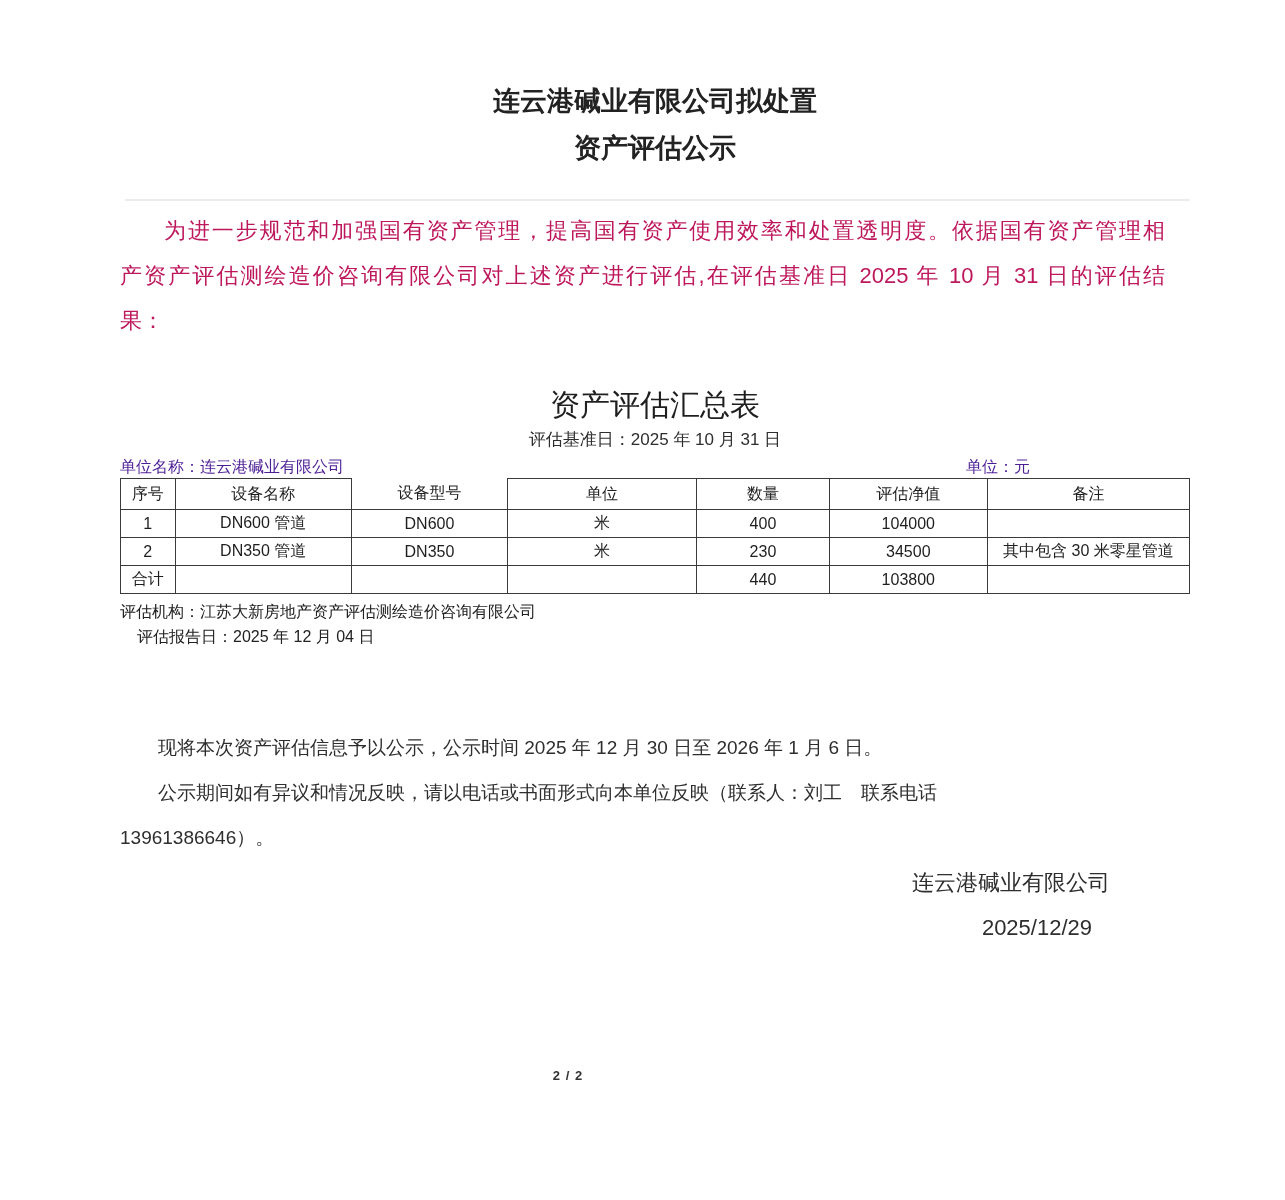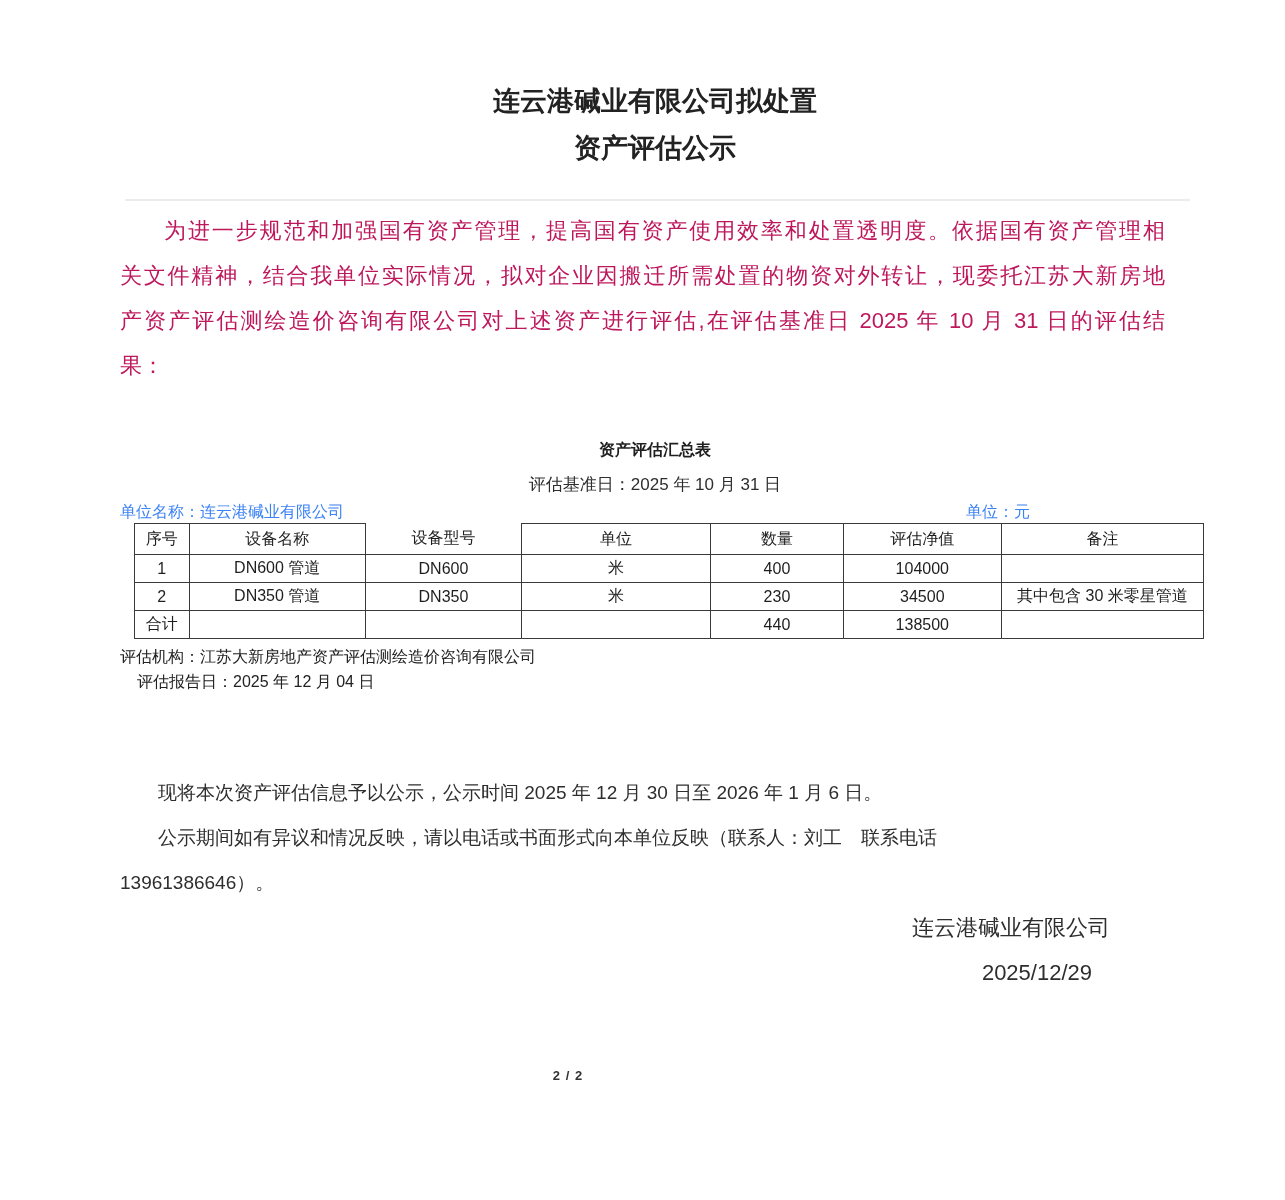--- a/index.html
+++ b/index.html
@@ -36,49 +36,48 @@
   }
   .intro .line { line-height: 45px; white-space: nowrap; }
   .intro .just {
     white-space: normal;
     text-align: justify;
     text-align-last: justify;
   }
   .indent { text-indent: 2em; }
   .table-title {
     margin-top: 47px;
-    font-size: 16px;
-    font-weight: 700;
+    font-size: 30px;
+    font-weight: 400;
     color: #1f1f1f;
     text-align: center;
     line-height: 30px;
   }
   .base-date {
     margin-top: 8px;
     font-size: 17px;
     color: #2e2e2e;
     text-align: center;
     line-height: 24px;
   }
   .unit-row {
     margin-top: 4px;
     display: flex;
     justify-content: space-between;
     padding-right: 160px;
     font-size: 16px;
-    color: #3b82f6;
+    color: #4c1d95;
     line-height: 22px;
   }
   table.summary {
     width: 100%;
     border-collapse: collapse;
     table-layout: fixed;
     font-size: 16px;
     color: #1e1e1e;
-    margin-left: 14px;
   }
   table.summary th, table.summary td {
     border: 1px solid #3a3a3a;
     text-align: center;
     vertical-align: middle;
     font-weight: 400;
     padding: 0 2px;
     overflow: hidden;
     white-space: nowrap;
   }
@@ -127,21 +126,20 @@
 
 <div class="content">
 
   <div class="doc-title">连云港碱业有限公司拟处置</div>
   <div class="doc-title">资产评估公示</div>
 
   <div class="divider"></div>
 
   <div class="intro">
     <div class="line just indent">为进一步规范和加强国有资产管理，提高国有资产使用效率和处置透明度。依据国有资产管理相</div>
-    <div class="line just">关文件精神，结合我单位实际情况，拟对企业因搬迁所需处置的物资对外转让，现委托江苏大新房地</div>
     <div class="line just">产资产评估测绘造价咨询有限公司对上述资产进行评估,在评估基准日 2025 年 10 月 31 日的评估结</div>
     <div class="line">果：</div>
   </div>
 
   <div class="table-title">资产评估汇总表</div>
   <div class="base-date">评估基准日：2025 年 10 月 31 日</div>
 
   <div class="unit-row">
     <span>单位名称：连云港碱业有限公司</span>
     <span>单位：元</span>
@@ -186,21 +184,21 @@
         <td>230</td>
         <td>34500</td>
         <td>其中包含 30 米零星管道</td>
       </tr>
       <tr>
         <td>合计</td>
         <td></td>
         <td></td>
         <td></td>
         <td>440</td>
-        <td>138500</td>
+        <td>103800</td>
         <td></td>
       </tr>
     </tbody>
   </table>
 
   <div class="agency-line">评估机构：江苏大新房地产资产评估测绘造价咨询有限公司</div>
   <div class="report-date-line">评估报告日：2025 年 12 月 04 日</div>
 
   <div class="announcement">
     <div class="line indent">现将本次资产评估信息予以公示，公示时间 2025 年 12 月 30 日至 2026 年 1 月 6 日。</div>

